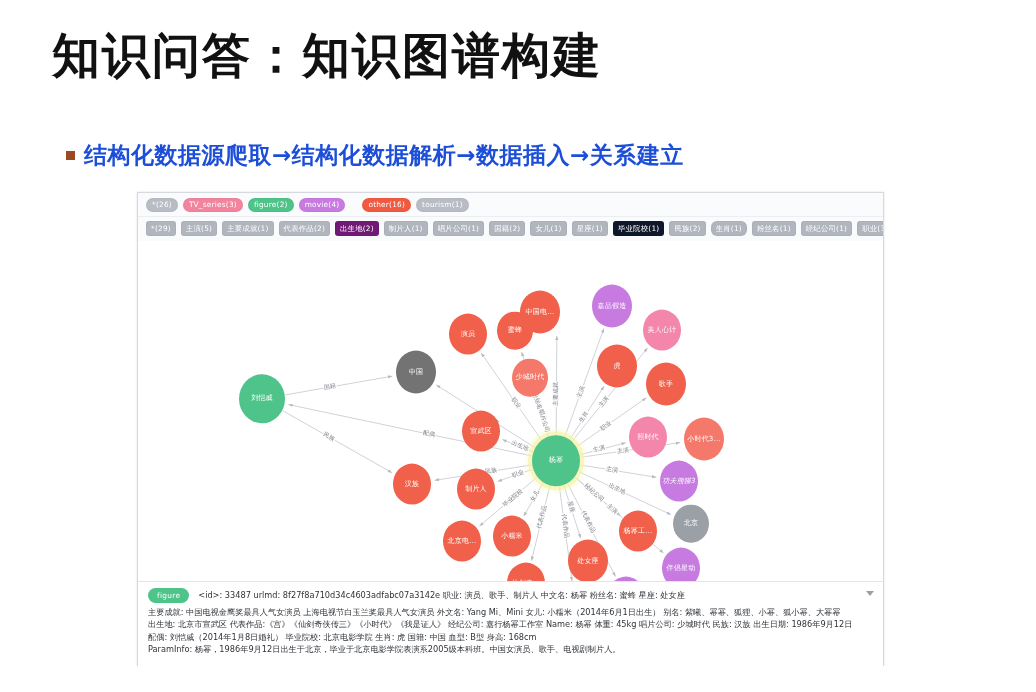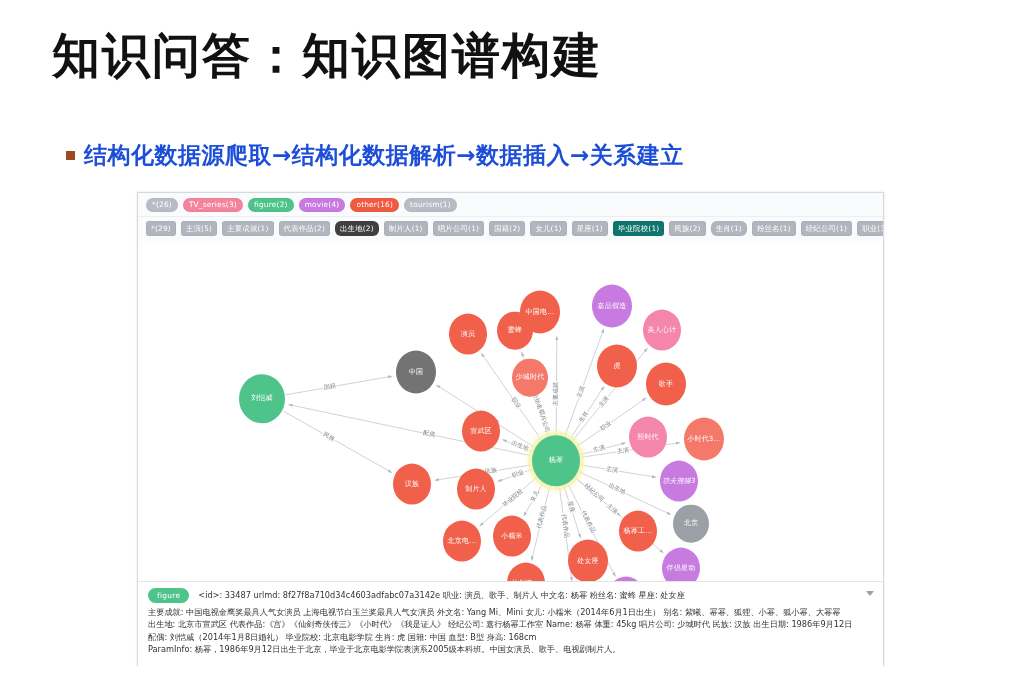--- a/index.html
+++ b/index.html
@@ -91,35 +91,35 @@
   <span class="bullet-text">结构化数据源爬取→结构化数据解析→数据插入→关系建立</span>
 </div>
 
 <div class="app">
 
   <div class="chip-bar" id="type-filters">
       <span class="chip" style="background: rgb(184, 188, 196);">*(26)</span>
       <span class="chip" style="background: rgb(242, 132, 158);">TV_series(3)</span>
       <span class="chip" style="background: rgb(78, 196, 138);">figure(2)</span>
       <span class="chip" style="background: rgb(199, 122, 224);">movie(4)</span>
-      <span class="chip" style="background: rgb(240, 90, 64);">other(16)</span>
+      <span class="chip" style="background: rgb(240, 90, 64); margin-left: 12px;">other(16)</span>
       <span class="chip" style="background: rgb(184, 188, 196);">tourism(1)</span>
     </div>
   <div class="chip-bar row2" id="relation-filters">
       <span class="chip square" style="background: rgb(176, 181, 190);">*(29)</span>
       <span class="chip square" style="background: rgb(176, 181, 190);">主演(5)</span>
       <span class="chip square" style="background: rgb(176, 181, 190);">主要成就(1)</span>
       <span class="chip square" style="background: rgb(176, 181, 190);">代表作品(2)</span>
-      <span class="chip square" style="background: #404040; border-radius: 6px;">出生地(2)</span>
+      <span class="chip square" style="background: #701a75;">出生地(2)</span>
       <span class="chip square" style="background: rgb(176, 181, 190);">制片人(1)</span>
       <span class="chip square" style="background: rgb(176, 181, 190);">唱片公司(1)</span>
       <span class="chip square" style="background: rgb(176, 181, 190);">国籍(2)</span>
       <span class="chip square" style="background: rgb(176, 181, 190);">女儿(1)</span>
       <span class="chip square" style="background: rgb(176, 181, 190);">星座(1)</span>
-      <span class="chip square" style="background: #0f766e;">毕业院校(1)</span>
+      <span class="chip square" style="background: #0f172a;">毕业院校(1)</span>
       <span class="chip square" style="background: rgb(176, 181, 190);">民族(2)</span>
       <span class="chip square" style="background: rgb(176, 181, 190); border-radius: 6px;">生肖(1)</span>
       <span class="chip square" style="background: rgb(176, 181, 190);">粉丝名(1)</span>
       <span class="chip square" style="background: rgb(176, 181, 190);">经纪公司(1)</span>
       <span class="chip square" style="background: rgb(176, 181, 190);">职业(3)</span>
     </div>
 
   <div class="graph" id="graph">
     <svg id="graph-edges" width="745" height="340">
       <defs>

